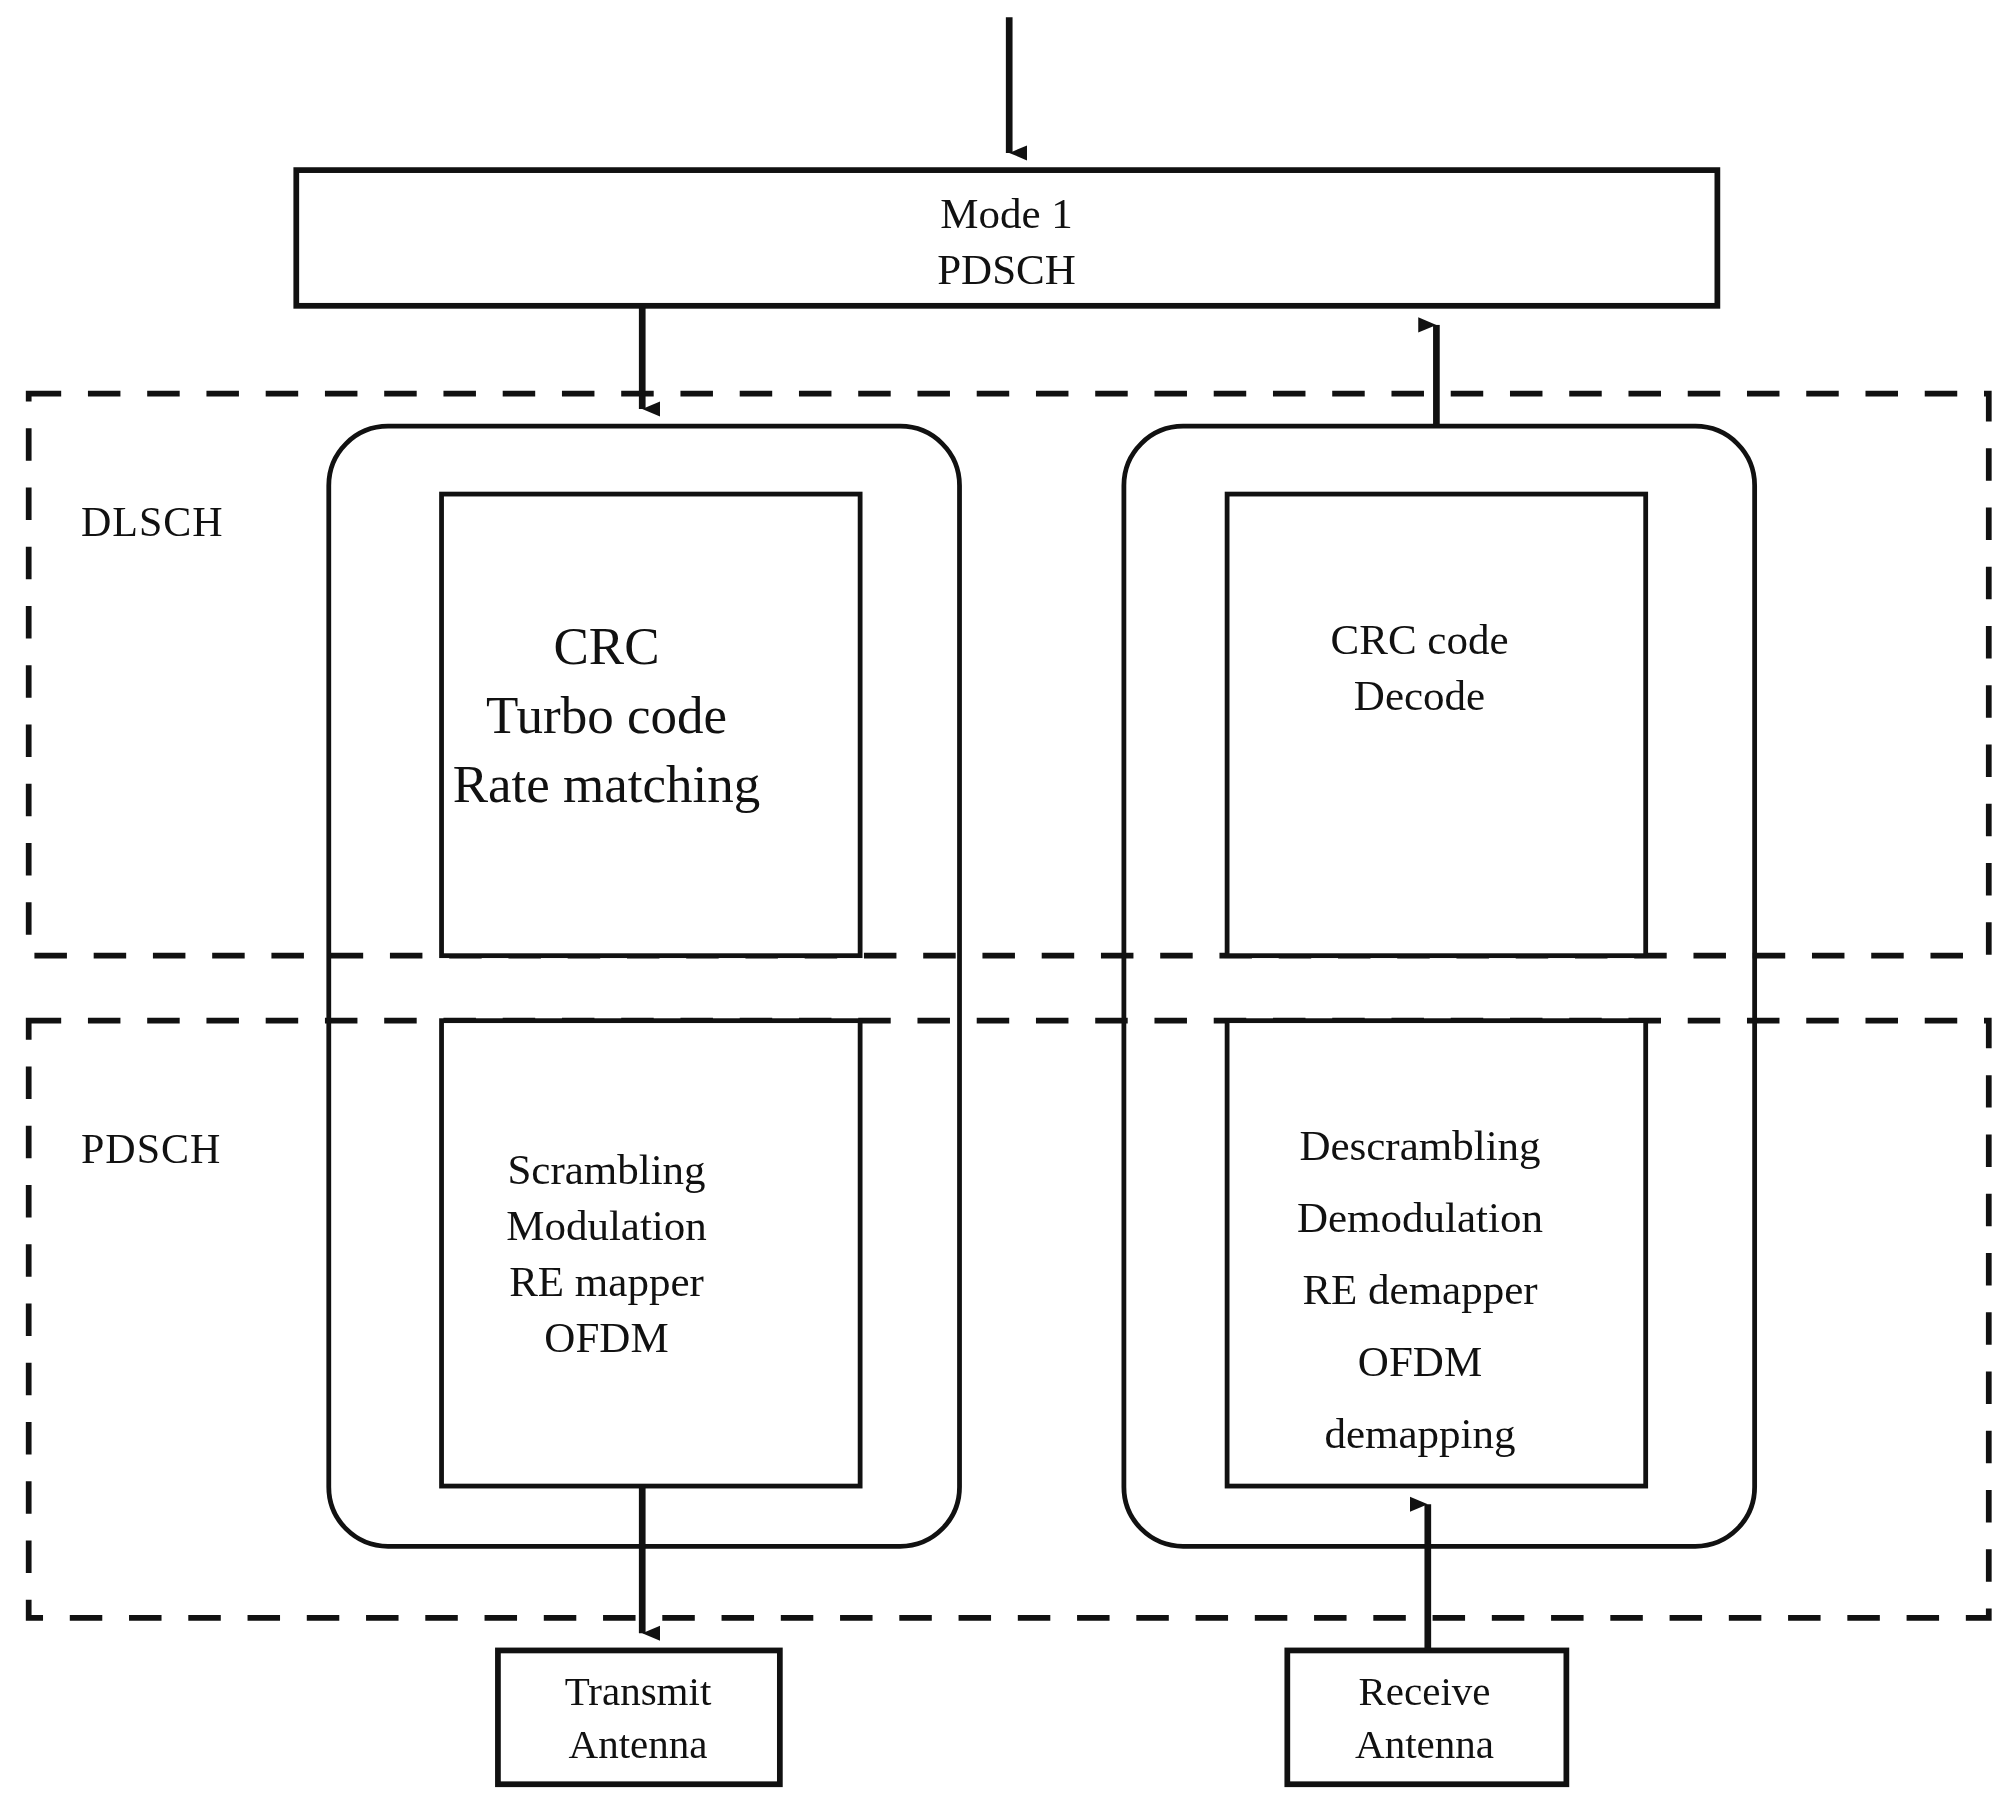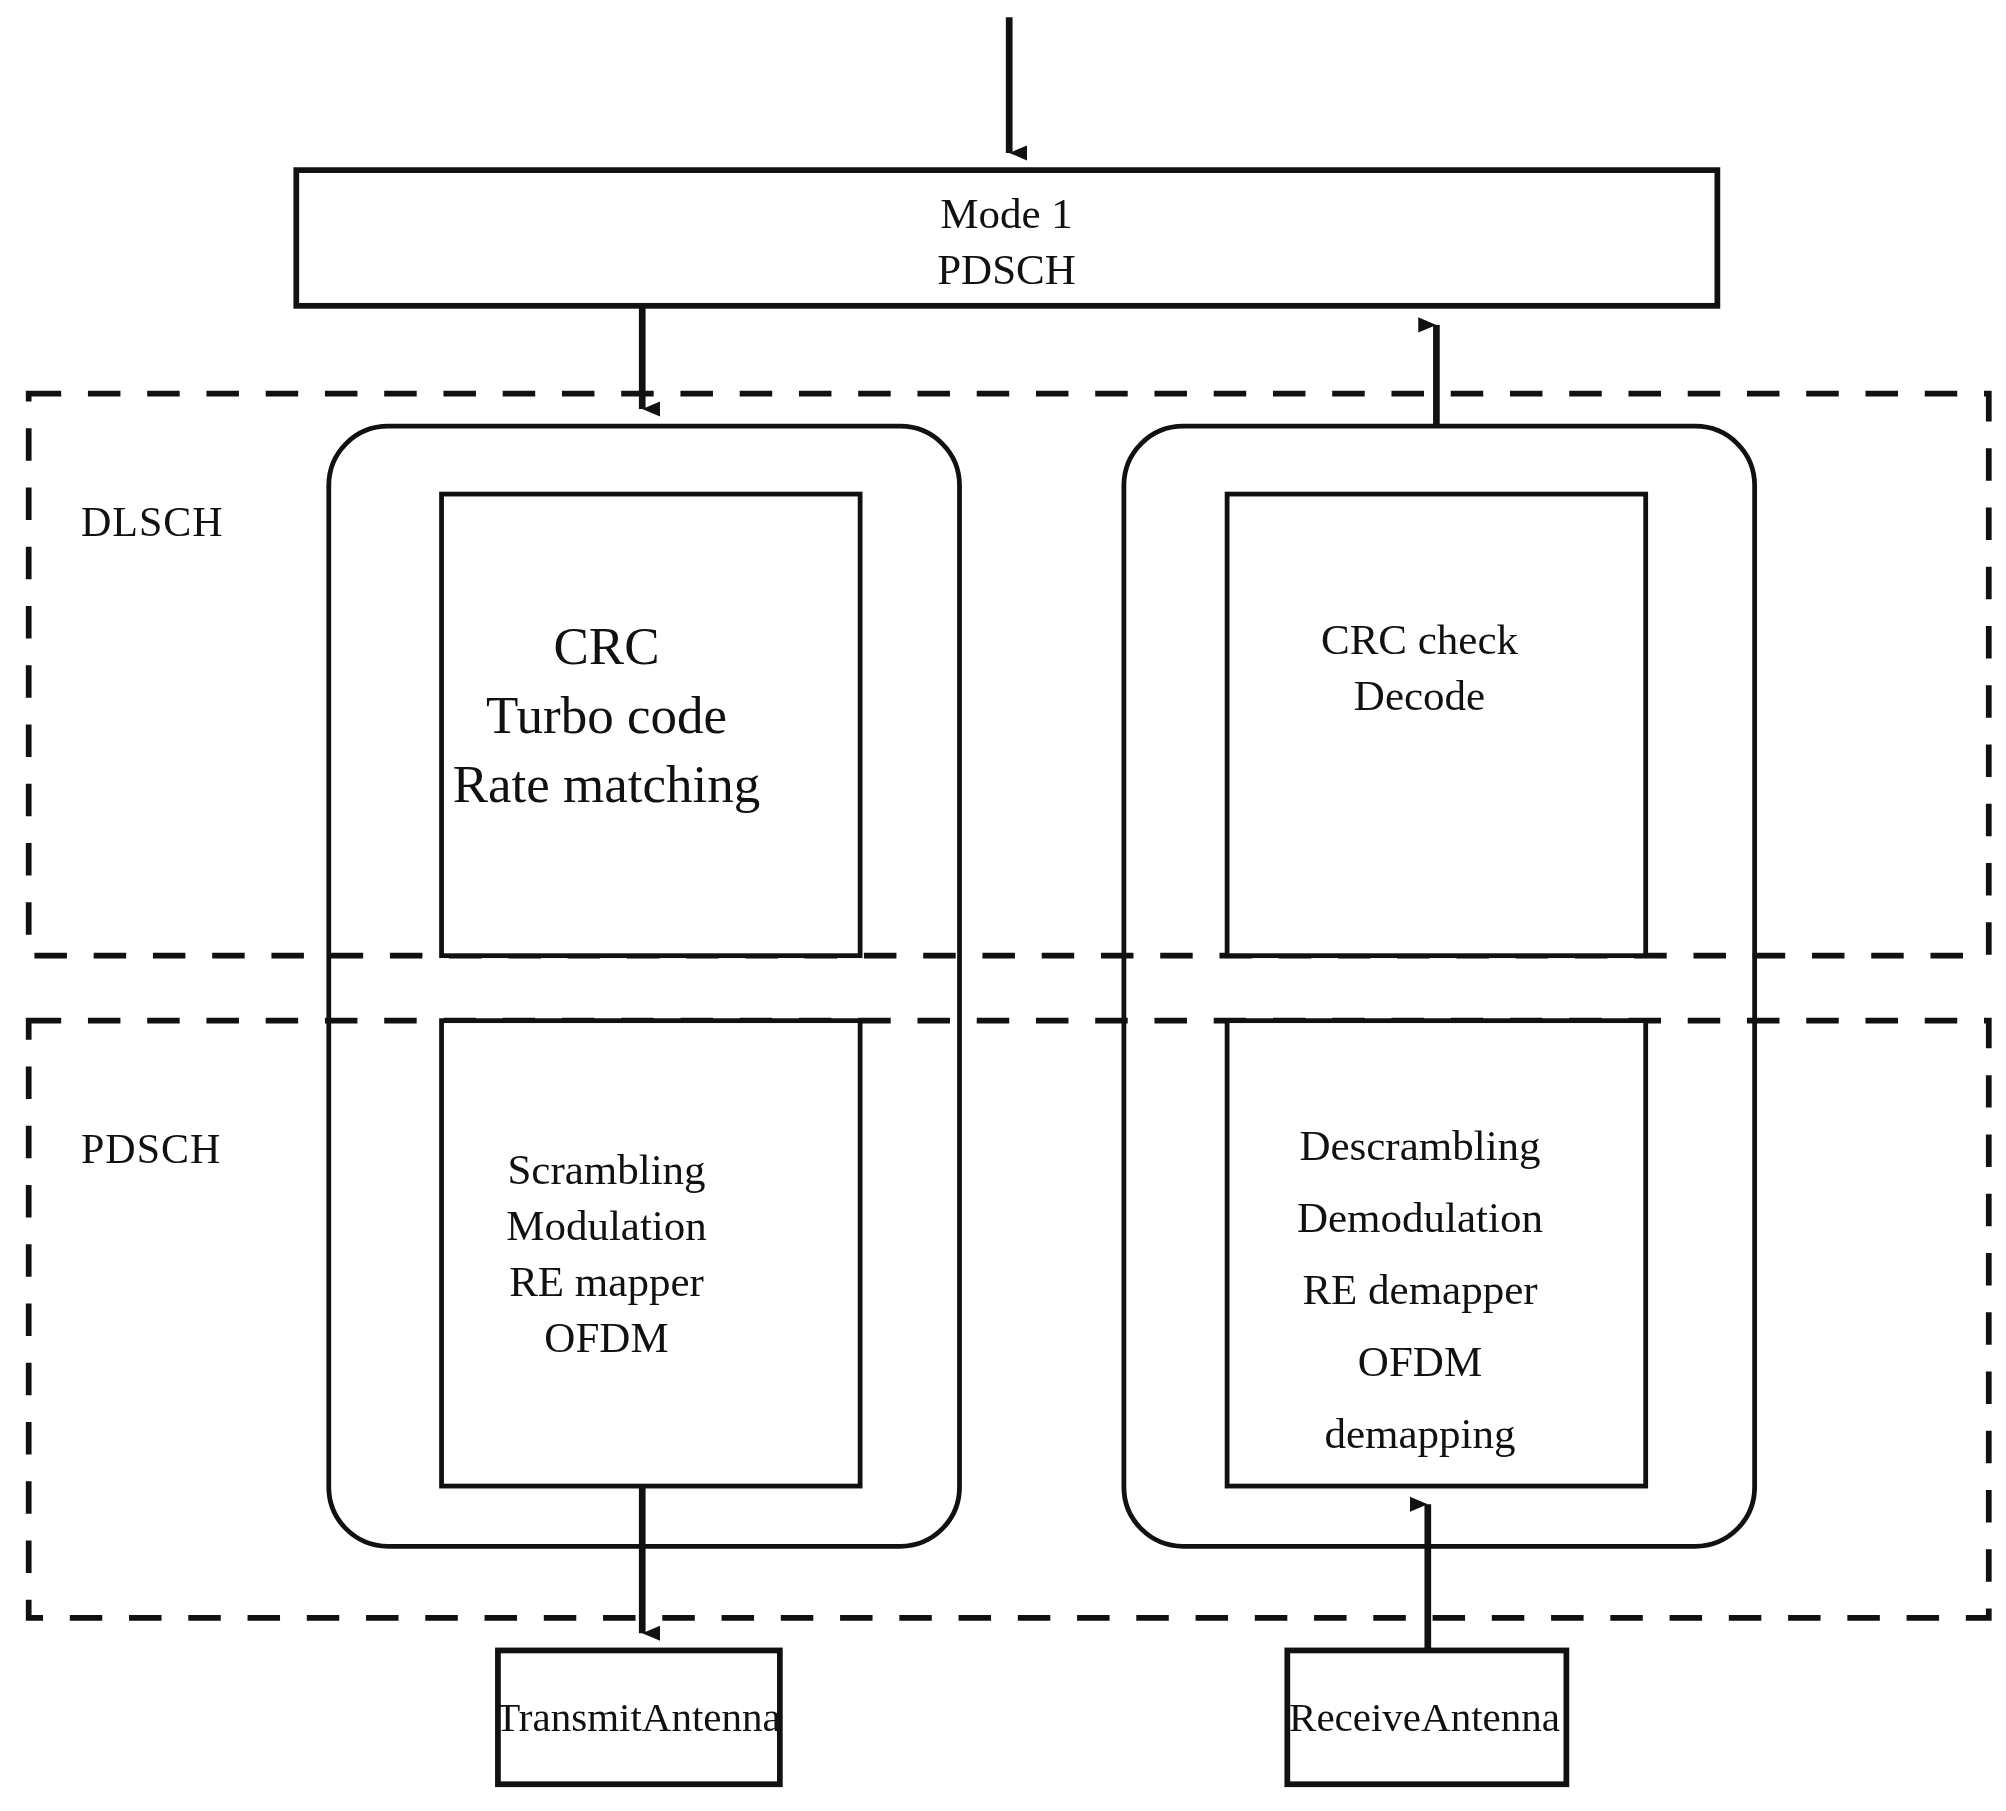--- a/index.html
+++ b/index.html
@@ -35,21 +35,21 @@
     font-size:43px;
   }
   .box-text{
     display:flex; flex-direction:column; align-items:center; justify-content:center;
   }
   .t-dlsch-text{ left:401px; top:612px; width:411px; font-size:53px; }
   .t-pdsch-text{ left:401px; top:1142px; width:411px; font-size:43px; }
   .r-dlsch-text{ left:1209px; top:612px; width:421px; font-size:43px; }
   .r-pdsch-text{ left:1200px; top:1118px; width:440px; font-size:43px;gap:16px; }
   .ant-text{
-    font-size:41px; display:flex; flex-direction:row;
+    font-size:41px; display:flex; flex-direction:column;
     align-items:center; justify-content:center;
   }
   .tx-ant-text{ left:497px; top:1651px; width:282px; height:134px; }
   .rx-ant-text{ left:1286px; top:1651px; width:277px; height:134px; }
   .line{ display:block; }
 </style>
 </head>
 <body>
 
 <div id="root">
@@ -106,21 +106,21 @@
 
   <div class="region-tag" style="left:81px; top:1080px;">PDSCH</div>
 
   <div class="lbl box-text t-dlsch-text">
     <span class="line">CRC</span>
     <span class="line">Turbo code</span>
     <span class="line">Rate matching</span>
   </div>
 
   <div class="lbl box-text r-dlsch-text">
-    <span class="line">CRC check</span>
+    <span class="line">CRC code</span>
     <span class="line">Decode</span>
   </div>
 
   <div class="lbl box-text t-pdsch-text">
     <span class="line">Scrambling</span>
     <span class="line">Modulation</span>
     <span class="line">RE mapper</span>
     <span class="line">OFDM</span>
   </div>
 

